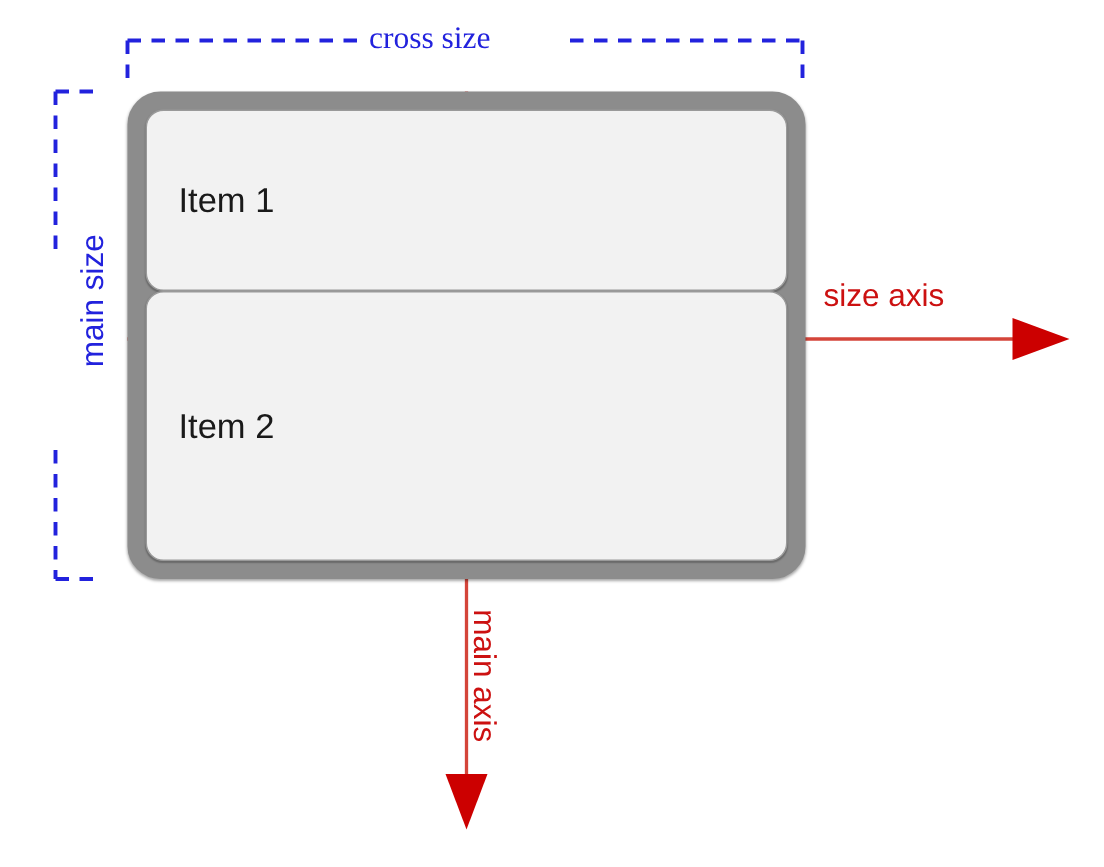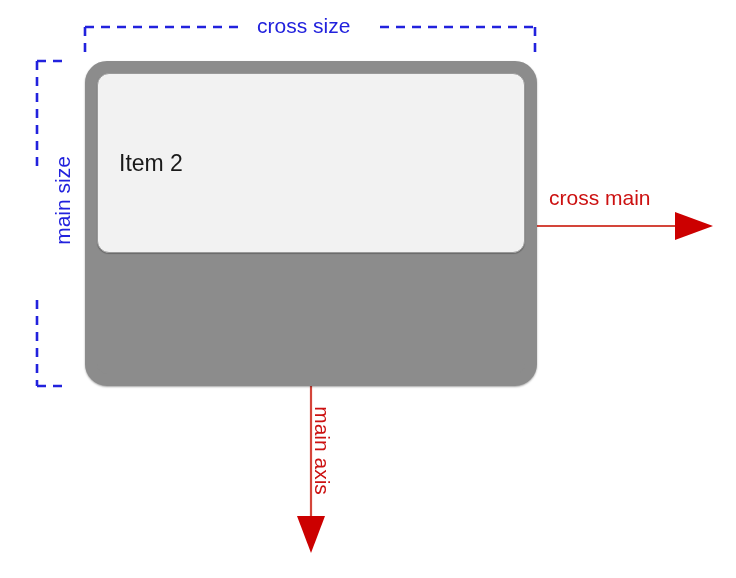--- a/index.html
+++ b/index.html
@@ -64,22 +64,23 @@
   }
   .label-blue {
     color: #2222dd;
     font-size: 21px;
   }
   .label-red {
     color: #cc1111;
     font-size: 21px;
   }
   #cross-size-label {
-    left: 257px;
+    left: 246px;
     top: 15px;
+    font-family: Liberation Serif, serif;
   }
   #main-size-label {
     left: 18px;
     top: 190px;
     transform: rotate(-90deg);
     transform-origin: 50% 50%;
   }
   #cross-axis-label {
     left: 549px;
     top: 187px;
@@ -117,26 +118,29 @@
       <polygon points="675,212 713,226 675,240" fill="#cc0000"></polygon>
     </g>
 
     <g>
       <line x1="311" y1="61" x2="311" y2="519" stroke="#d4453a" stroke-width="2.2"></line>
       <polygon points="297,516 325,516 311,553" fill="#cc0000"></polygon>
     </g>
   </svg>
 
   <div class="flex-container">
+    <div class="flex-item item-1">
+      <span>Item 1</span>
+    </div>
     <div class="flex-item item-2">
       <span>Item 2</span>
     </div>
   </div>
 
   <div class="label label-blue" id="cross-size-label">cross size</div>
 
   <div class="label label-blue" id="main-size-label">main size</div>
 
-  <div class="label label-red" id="cross-axis-label">cross main</div>
+  <div class="label label-red" id="cross-axis-label">size axis</div>
 
   <div class="label label-red" id="main-axis-label">main axis</div>
 
 </div>
 
 </body></html>

